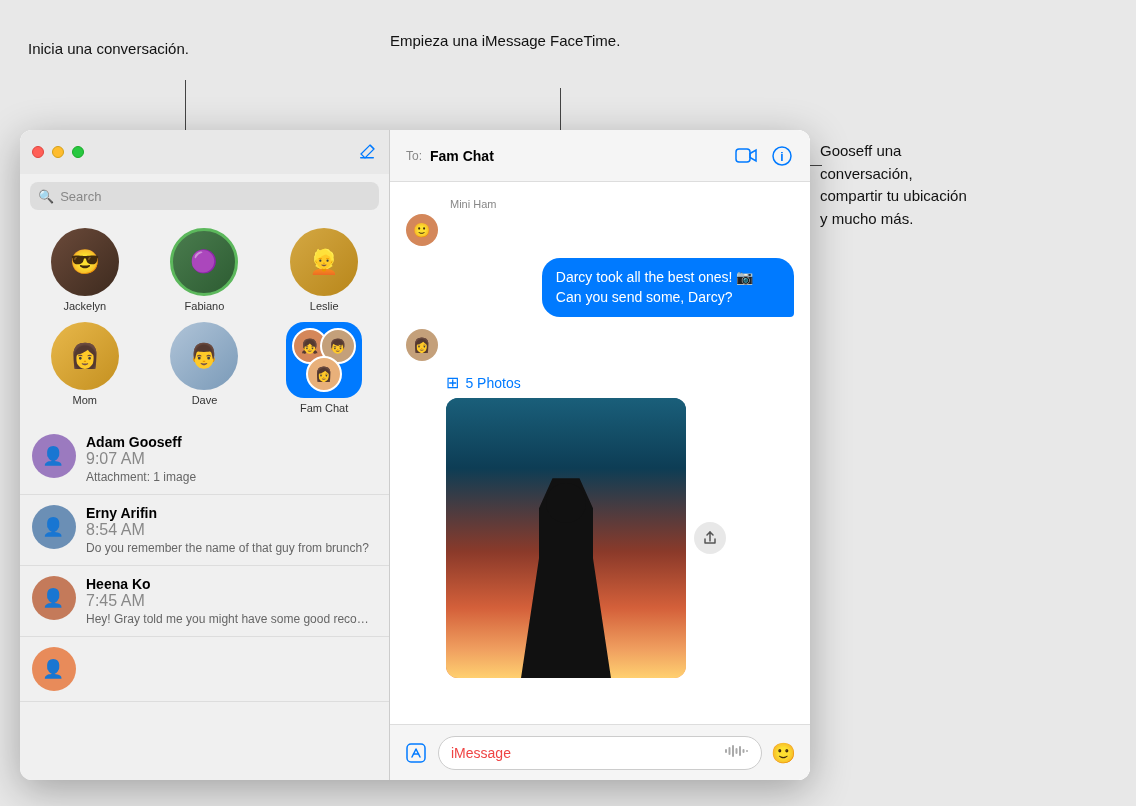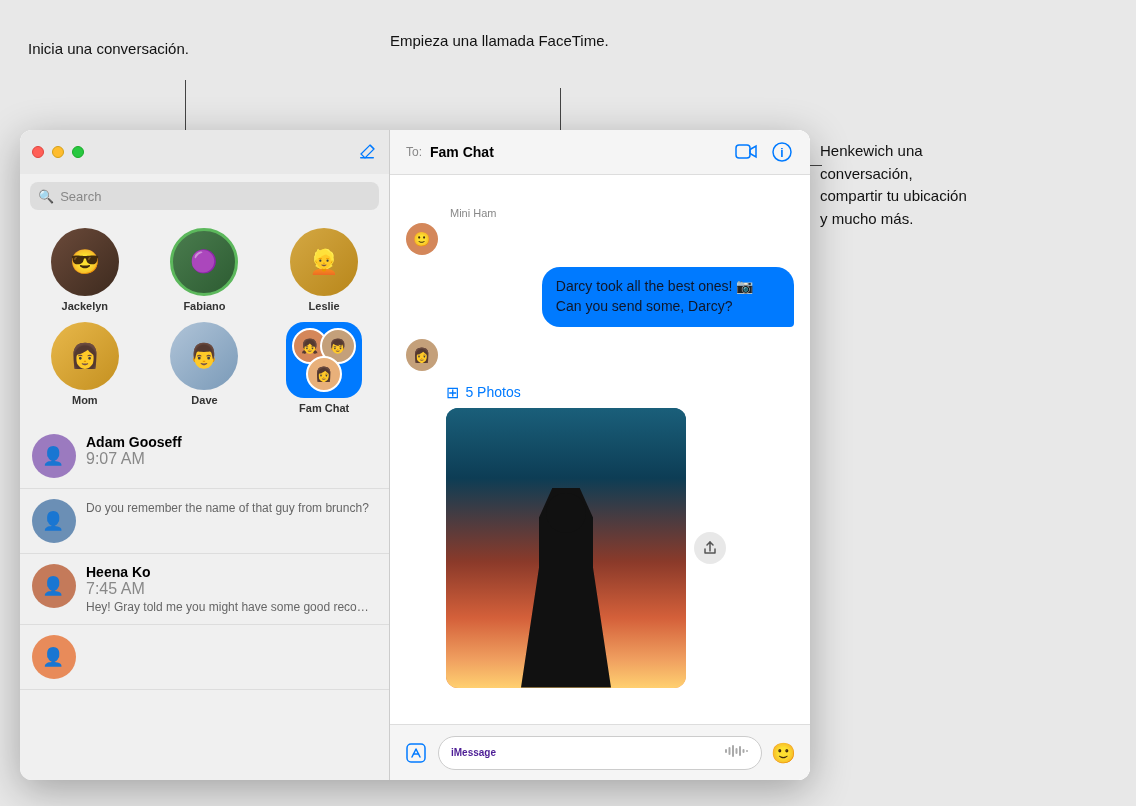--- a/index.html
+++ b/index.html
@@ -111,21 +111,20 @@
     .famchat-multi {
       position: relative;
       width: 68px;
       height: 68px;
     }
 
     .pinned-label {
       font-size: 11px;
       color: #333;
       text-align: center;
-      font-weight: bold;
     }
 
     .pinned-row2 {
       display: flex;
       justify-content: space-around;
       padding: 0 5px 10px 5px;
     }
 
     .conversation-list {
       flex: 1;
@@ -187,21 +186,21 @@
 
     
     .chat-area {
       flex: 1;
       display: flex;
       flex-direction: column;
       background: #fff;
     }
 
     .chat-titlebar {
-      height: 45px;
+      height: 52px;
       background: #f5f5f5;
       border-bottom: 1px solid #ddd;
       display: flex;
       align-items: center;
       padding: 0 16px;
       gap: 8px;
       border-radius: 0 12px 0 0;
     }
 
     .chat-title-label {
@@ -233,21 +232,20 @@
     }
 
     .messages-scroll {
       flex: 1;
       overflow-y: auto;
       padding: 16px;
       display: flex;
       flex-direction: column;
       gap: 12px;
       background: #fff;
-      justify-content: center;
     }
 
     .message-group {
       display: flex;
       flex-direction: column;
     }
 
     .sender-name {
       font-size: 11px;
       color: #888;
@@ -286,21 +284,21 @@
     }
 
     .bubble.incoming {
       background: #e8e8e8;
       color: #000;
       border-bottom-left-radius: 4px;
     }
 
     .bubble.outgoing {
       background: #007aff;
-      color: #0f172a;
+      color: #ffffff;
       border-bottom-right-radius: 4px;
     }
 
     .photos-message {
       margin-left: 40px;
     }
 
     .photos-header {
       display: flex;
       align-items: center;
@@ -351,24 +349,23 @@
       background: #fff;
       border: 1px solid #ccc;
       border-radius: 17px;
       display: flex;
       align-items: center;
       padding: 0 12px;
       gap: 8px;
     }
 
     .input-placeholder {
-      font-size: 10px;
-      color: #4c1d95;
+      font-size: 14px;
+      color: #ef4444;
       flex: 1;
-      font-weight: bold;
     }
 
     .input-audio-icon {
       color: #aaa;
       font-size: 16px;
     }
 
     .input-emoji-btn {
       width: 28px;
       height: 28px;
@@ -390,28 +387,28 @@
 <body>
 
 <div class="ann-text" style="position:absolute; top:38px; left:28px; font-size:15px; color:#111; line-height:1.4;">
   <span>Inicia una conversación.</span>
 </div>
 
 <div style="position:absolute; top:80px; left:185px; width:1px; height:80px; background:#444;"></div>
 <div style="position:absolute; top:160px; left:176px; width:10px; height:1px; background:#444;"></div>
 
 <div class="ann-text" style="position:absolute; top:30px; left:390px; font-size:15px; color:#111; text-align:center; line-height:1.5;">
-  <div>Empieza una llamada
+  <div>Empieza una iMessage
 FaceTime.</div>
 </div>
 
 <div style="position:absolute; top:88px; left:560px; width:1px; height:48px; background:#444;"></div>
 
 <div class="ann-text" style="position:absolute; top:140px; left:820px; font-size:15px; color:#111; line-height:1.5;">
-  <div>Henkewich una</div>
+  <div>Gooseff una</div>
   <div>conversación,</div>
   <div>compartir tu ubicación</div>
   <div>y mucho más.</div>
 </div>
 
 <div style="position:absolute; top:165px; left:810px; width:12px; height:1px; background:#444;"></div>
 
 <div class="messages-window">
 
   <div class="sidebar">
@@ -483,26 +480,31 @@
 
     <div class="conversation-list">
 
       <div class="conv-item">
         <div class="conv-avatar" style="background: #9B7ABF;">👤</div>
         <div class="conv-info">
           <div class="conv-header">
             <span class="conv-name">Adam Gooseff</span>
             <span class="conv-time">9:07 AM</span>
           </div>
+          <div class="conv-preview">Attachment: 1 image</div>
         </div>
       </div>
 
       <div class="conv-item">
         <div class="conv-avatar" style="background: #6B8FB5;">👤</div>
         <div class="conv-info">
+          <div class="conv-header">
+            <span class="conv-name">Erny Arifin</span>
+            <span class="conv-time">8:54 AM</span>
+          </div>
           <div class="conv-preview">Do you remember the name of that guy from brunch?</div>
         </div>
       </div>
 
       <div class="conv-item">
         <div class="conv-avatar" style="background: #C47A5A;">👤</div>
         <div class="conv-info">
           <div class="conv-header">
             <span class="conv-name">Heena Ko</span>
             <span class="conv-time">7:45 AM</span>

